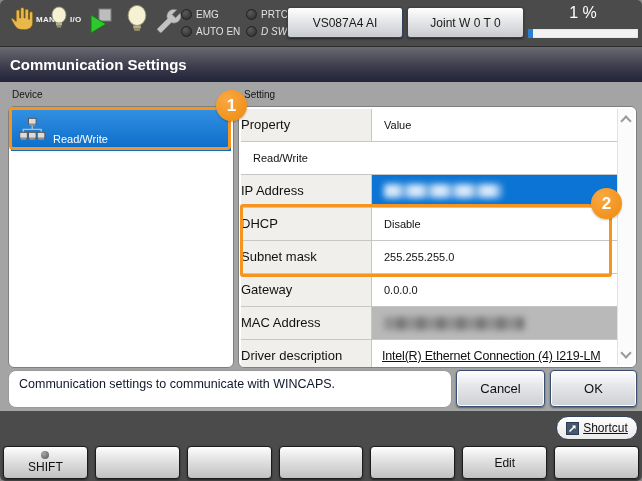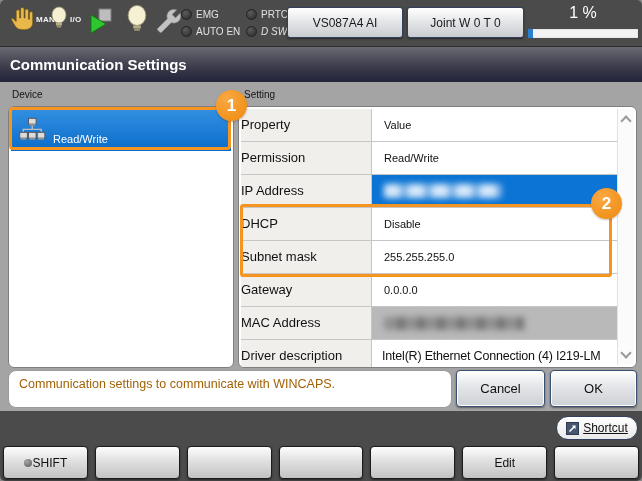--- a/index.html
+++ b/index.html
@@ -54,21 +54,21 @@
 
   
   .setting-box { position:absolute; left:238px; top:106px; width:399px; height:262px;
                  background:#fff; border:1px solid #7f7f7f; border-radius:6px; overflow:hidden; }
   .stable { position:absolute; left:2px; top:2px; width:377px; }
   .srow { display:flex; height:33px; border-bottom:1px solid #c6c6c6; }
   .pcell { width:131px; background:#f1efec; border-right:1px solid #c6c6c6;
            line-height:32px; font-size:13px; color:#111; }
   .vcell { flex:1; background:#fff; padding-left:12px; line-height:32px;
            font-size:11px; color:#111; white-space:nowrap; overflow:hidden; }
-  .vcell.small { font-size:12.5px; letter-spacing:-0.2px; padding-left:10px; }
+  .vcell.small { font-size:12.5px; letter-spacing:-0.2px; padding-left:10px;text-decoration:underline; }
   .vcell.sel { background:#0b74d4; }
   .vcell.dis { background:#b9b9b9; }
   .redact-ip { width:118px; height:14px; margin-top:9px; border-radius:2px;
                background:repeating-linear-gradient(90deg,#d7e9fa 0 16px,#7fb3e6 16px 24px);
                filter:blur(3px); }
   .redact-mac { width:140px; height:13px; margin-top:10px; border-radius:2px;
                 background:repeating-linear-gradient(90deg,#909090 0 14px,#6f6f6f 14px 20px);
                 filter:blur(3px); }
   .sscroll { position:absolute; right:2px; top:2px; bottom:2px; width:17px;
              background:#fbfbfb; border-left:1px solid #e2e2e2; border-radius:0 4px 4px 0; }
@@ -82,38 +82,38 @@
                 z-index:5; pointer-events:none; }
   .callout { position:absolute; width:31px; height:31px; border-radius:50%;
              background:radial-gradient(circle at 35% 30%, #f9a843, #ee8a0c);
              color:#fff; font-size:17px; font-weight:bold;
              display:flex; align-items:center; justify-content:center;
              z-index:6; box-shadow:0 1px 2px rgba(0,0,0,.25); }
 
   
   .msg-box { position:absolute; left:8px; top:370px; width:444px; height:38px;
              background:#fff; border:1px solid #9a9a9a; border-radius:8px;
-             font-size:12.5px; color:#a16207; padding:6px 10px; }
+             font-size:12.5px; color:#0f172a; padding:6px 10px; }
   .dlg-btn { position:absolute; top:370px; height:37px; border:1px solid #3a4f74; border-radius:4px;
              background:linear-gradient(#ffffff, #e4e5e8 45%, #cdd0d4);
              font-size:13px; color:#111; display:flex; align-items:center; justify-content:center;
              box-shadow:0 1px 2px rgba(0,0,0,.45), inset 0 0 0 1px #fff; }
 
   
   .bottombar { position:absolute; left:0; top:411px; width:642px; height:70px; background:#4b4b4b; }
   .shortcut-btn { position:absolute; left:556px; top:5px; width:82px; height:24px;
                   border:1px solid #33415e; border-radius:12px;
                   background:linear-gradient(#ffffff, #e9e9e9);
                   display:flex; align-items:center; justify-content:center; gap:4px;
                   font-size:12px; color:#111;text-decoration:underline; }
   .fnrow { position:absolute; left:3px; right:3px; top:35px; height:33px; display:flex; gap:7px; }
   .fn-btn { flex:1; border:1px solid #1c1c1c; border-radius:4px;
             background:linear-gradient(#fdfdfd, #e0e0e0 45%, #c2c2c2);
             color:#111; font-size:12px;
-            display:flex; flex-direction:row; align-items:center; justify-content:center; gap:1px;
+            display:flex; flex-direction:column; align-items:center; justify-content:center; gap:1px;
             box-shadow:0 1px 2px rgba(0,0,0,.5); }
   .shift-dot { width:8px; height:8px; border-radius:50%;
                background:radial-gradient(circle at 35% 30%, #a8a8a8, #555); }
 </style>
 </head>
 <body>
 
 <div class="screen">
 
   <div class="topbar">
@@ -223,21 +223,20 @@
 
   <div class="setting-box">
     <div class="stable">
 
       <div class="srow">
         <div class="pcell">Property</div>
         <div class="vcell">Value</div>
       </div>
 
       <div class="srow">
-        <div class="pcell">Permission</div>
         <div class="vcell">Read/Write</div>
       </div>
 
       <div class="srow">
         <div class="pcell">IP Address</div>
         <div class="vcell sel">
           <div class="redact-ip"></div>
         </div>
       </div>
 

